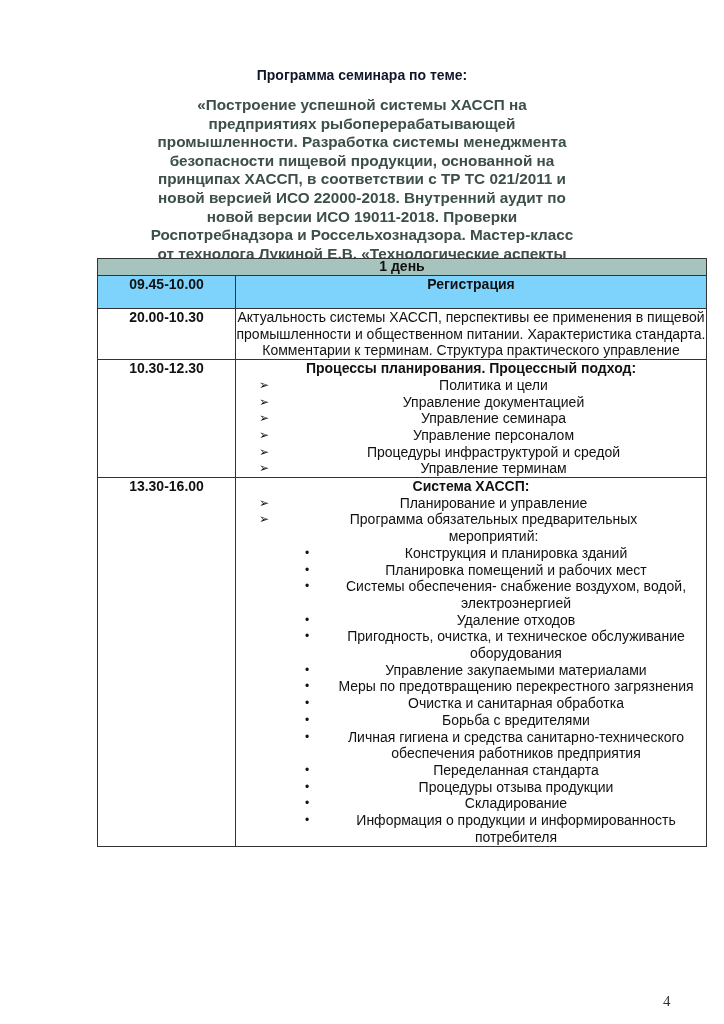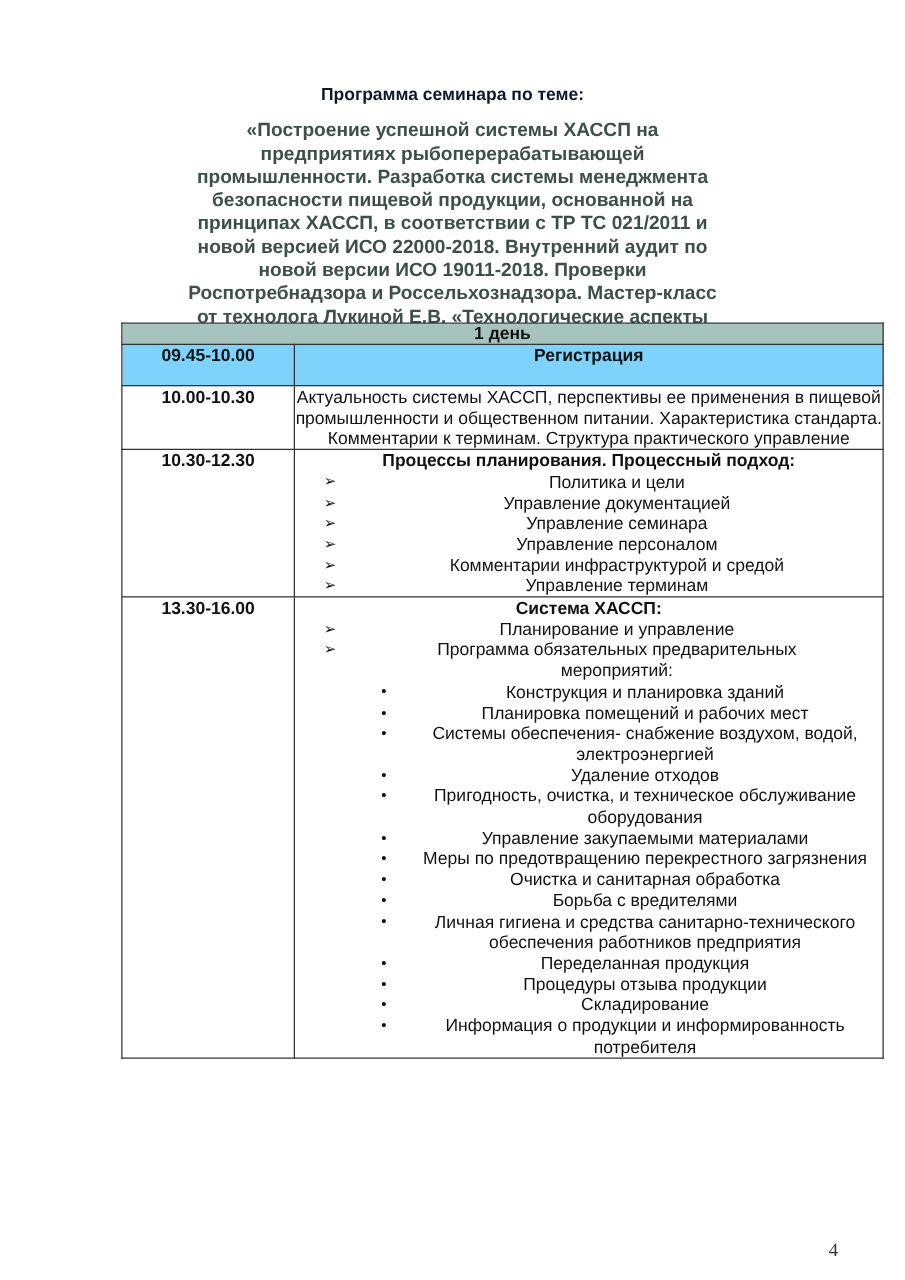--- a/index.html
+++ b/index.html
@@ -59,34 +59,34 @@
       <tr class="day-row">
     <td colspan="2">1 день</td>
   </tr>
 
   <tr class="shaded reg">
     <td class="time">09.45-10.00</td>
     <td class="content bold indent-title">Регистрация</td>
   </tr>
 
   <tr>
-    <td class="time">10.00-10.30</td>
+    <td class="time">20.00-10.30</td>
     <td class="content">Актуальность системы ХАССП, перспективы ее применения в пищевой промышленности и общественном питании. Характеристика стандарта. Комментарии к терминам. Структура практического управление</td>
   </tr>
 
   <tr>
     <td class="time">10.30-12.30</td>
     <td class="content">
       <div class="bold">Процессы планирования.  Процессный подход:</div>
       <ul class="arrows">
         <li><span class="arrow-icon">➢</span><span>Политика и цели</span></li>
         <li><span class="arrow-icon">➢</span><span>Управление документацией</span></li>
         <li><span class="arrow-icon">➢</span><span>Управление семинара</span></li>
         <li><span class="arrow-icon">➢</span><span>Управление персоналом</span></li>
-        <li><span class="arrow-icon">➢</span><span>Комментарии инфраструктурой и средой</span></li>
+        <li><span class="arrow-icon">➢</span><span>Процедуры инфраструктурой и средой</span></li>
         <li><span class="arrow-icon">➢</span><span>Управление терминам</span></li>
       </ul>
     </td>
   </tr>
 
 
   <tr>
     <td class="time">13.30-16.00</td>
     <td class="content">
       <div class="bold">Система ХАССП:</div>
@@ -99,21 +99,21 @@
         <li><span class="bullet-icon">•</span><span>Конструкция и планировка зданий</span></li>
         <li><span class="bullet-icon">•</span><span>Планировка помещений и рабочих мест</span></li>
         <li><span class="bullet-icon">•</span><span>Системы обеспечения- снабжение воздухом, водой, электроэнергией</span></li>
         <li><span class="bullet-icon">•</span><span>Удаление отходов</span></li>
         <li><span class="bullet-icon">•</span><span>Пригодность, очистка, и техническое обслуживание оборудования</span></li>
         <li><span class="bullet-icon">•</span><span>Управление закупаемыми материалами</span></li>
         <li><span class="bullet-icon">•</span><span>Меры по предотвращению перекрестного загрязнения</span></li>
         <li><span class="bullet-icon">•</span><span>Очистка и санитарная обработка</span></li>
         <li><span class="bullet-icon">•</span><span>Борьба с вредителями</span></li>
         <li><span class="bullet-icon">•</span><span>Личная гигиена и средства санитарно-технического обеспечения работников предприятия</span></li>
-        <li><span class="bullet-icon">•</span><span>Переделанная продукция</span></li>
+        <li><span class="bullet-icon">•</span><span>Переделанная стандарта</span></li>
         <li><span class="bullet-icon">•</span><span>Процедуры отзыва продукции</span></li>
         <li><span class="bullet-icon">•</span><span>Складирование</span></li>
         <li><span class="bullet-icon">•</span><span>Информация о продукции и информированность потребителя</span></li>
       </ul>
     </td>
   </tr>
 </tbody>
   </table>
 
 <div class="page-number">4</div>

